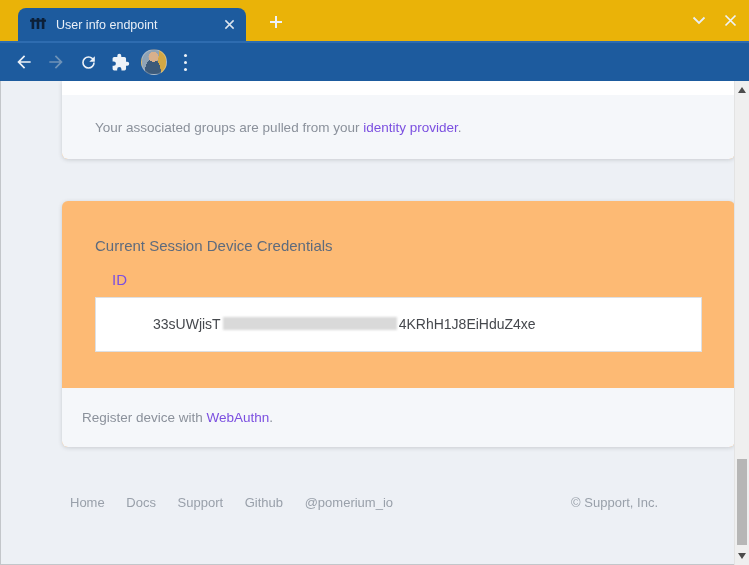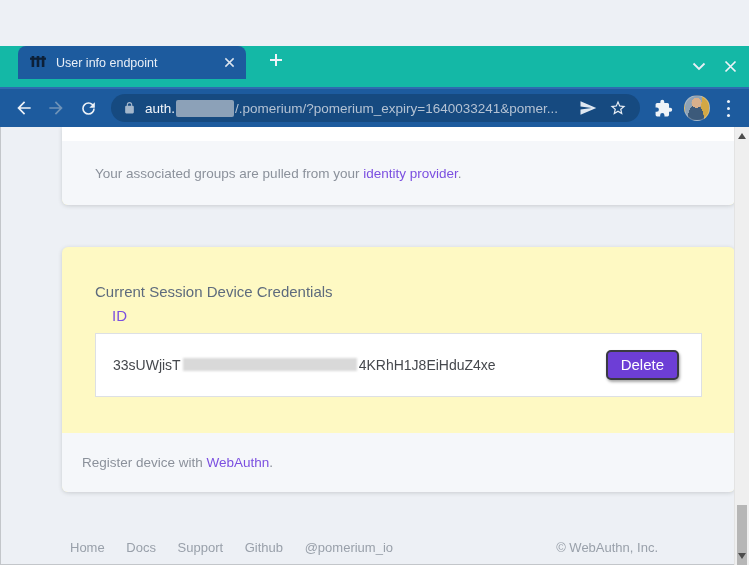--- a/index.html
+++ b/index.html
@@ -1,21 +1,21 @@
 <!DOCTYPE html>
 <html><head>
 <meta charset="utf-8">
 <style>
   * { margin:0; padding:0; box-sizing:border-box; }
   html,body { width:749px; height:565px; }
   body { font-family:"Liberation Sans", sans-serif; }
   .window { width:749px; height:565px; display:flex; flex-direction:column; background:#edf0f5; overflow:hidden; }
 
   
-  .tabbar { height:41px; background:#14b8a6; position:relative; display:flex; flex:0 0 41px;margin-top:46px; }
+  .tabbar { height:41px; background:#eab308; position:relative; display:flex; align-items:flex-end; flex:0 0 41px; }
   .tab { margin-left:18px; width:228px; height:33px; background:#1d5b9e; border-radius:8px 8px 0 0;
          display:flex; align-items:center; padding:0 7px 0 12px; cursor:default; }
   .favicon { width:16px; height:14px; display:flex; flex:0 0 16px; }
   .tab-title { color:#e9eff7; font-size:12.5px; flex:1; margin-left:10px; white-space:nowrap; overflow:hidden; }
   .icon-btn { display:flex; align-items:center; justify-content:center; border-radius:50%; }
   .tab-close { width:20px; height:20px; }
   .newtab { width:28px; height:28px; margin:0 0 5px 16px; }
   .tabbar-right { position:absolute; right:12px; top:0; height:41px; display:flex; align-items:center; gap:18px; }
 
   
@@ -37,32 +37,32 @@
               radial-gradient(ellipse at 45% 92%, #3c5a7a 0 42%, rgba(0,0,0,0) 43%),
               linear-gradient(100deg, #8fa3b5 0 62%, #d2a845 62%);
             border:1px solid rgba(255,255,255,.25); }
   .menu-dots { width:26px; height:26px; display:flex; align-items:center; justify-content:center; }
   .menu-dots i { width:3px; height:3px; border-radius:50%; background:#eef3f8; display:block;
                  box-shadow:0 -7px 0 #eef3f8, 0 7px 0 #eef3f8; }
 
   
   .content { flex:1 1 auto; position:relative; background:#edf0f5; overflow:hidden;
              box-shadow:inset 1px 0 0 #c3c6ca, inset -1px 0 0 #c3c6ca, inset 0 -1px 0 #c3c6ca; }
-  .card { width:673px; margin-left:62px; background:#fef9c3; box-shadow:0 1px 4px rgba(60,64,67,.20); }
+  .card { width:673px; margin-left:62px; background:#fdba74; box-shadow:0 1px 4px rgba(60,64,67,.20); }
   .card-top { border-radius:0 0 6px 6px; overflow:hidden; }
   .white-strip { height:14px; background:#ffffff; }
   .note { background:#f5f7fa; height:64px; display:flex; align-items:center; padding:0 33px;
           font-size:13.5px; color:#8b919b; }
   .note a { color:#7b4fe0; text-decoration:none; cursor:pointer; }
   .card-main { margin-top:42px; border-radius:6px; overflow:hidden; }
   .card-body { padding:36px 33px 36px; }
-  .card-title { font-size:15px; font-weight:400; color:#5e6b7d; line-height:18px; margin-bottom:6px; }
+  .card-title { font-size:15px; font-weight:400; color:#5e6b7d; line-height:18px; margin-bottom:16px; }
   .col-header { font-size:15px; color:#7b4fe0; padding-left:17px; margin-bottom:9px; }
   .cred-row { border:1px solid #dde0e4; display:flex; align-items:center; padding:16px 22px 16px 17px; background:#fff; }
-  .cred-id { flex:1; font-size:14px; line-height:21px; color:#45484d; }
+  .cred-id { flex:1; font-size:14px; line-height:21px; color:#45484d;margin-left:40px; }
   .redact-id { display:inline-block; width:174px; height:13px; background:#d9d9d9; filter:blur(1px);
                margin:0 2px -1px 2px; }
   .delete-btn { background:#6d3ed6; color:#ffffff; border:2px solid #3a3a42; border-radius:5px;
                 font-size:15px; font-family:inherit; padding:4px 13px 5px; cursor:pointer;
                 box-shadow:1px 2px 3px rgba(0,0,0,.35); margin-left:16px; }
   .card-main .note { height:59px;padding-left:20px; }
 
   .page-footer { width:611px; margin:48px 0 1px 62px; display:flex; align-items:center; font-size:13px;
                  color:#99a0aa; padding:0 15px 0 8px; }
   .footer-links span { margin-right:18px; cursor:pointer; }
@@ -129,40 +129,20 @@
     <div class="tool-btn">
       <svg width="20" height="20" viewBox="0 0 24 24">
           <path fill="#6f93b8" d="M4 11h12.2l-5.6-5.6L12 4l8 8-8 8-1.4-1.4 5.6-5.6H4z"></path>
         </svg>
     </div>
     <div class="tool-btn">
       <svg width="19" height="19" viewBox="0 0 24 24">
           <path fill="#edf2f8" d="M17.65 6.35A7.96 7.96 0 0 0 12 4a8 8 0 1 0 8 8h-2a6 6 0 1 1-6-6c1.66 0 3.14.69 4.22 1.78L13 11h7V4l-2.35 2.35z"></path>
         </svg>
     </div>
-    <div class="urlbar">
-      <svg width="13" height="14" viewBox="0 0 24 24">
-          <path fill="#a4b7cb" d="M18 8h-1V6a5 5 0 0 0-10 0v2H6a2 2 0 0 0-2 2v10a2 2 0 0 0 2 2h12a2 2 0 0 0 2-2V10a2 2 0 0 0-2-2zM9 6a3 3 0 0 1 6 0v2H9z"></path>
-        </svg>
-      <span class="url-text">
-        <span class="url-domain">auth.</span>
-        <span class="redact-url"></span>
-        <span class="url-path">/.pomerium/?pomerium_expiry=1640033241&amp;pomer...</span>
-      </span>
-      <span class="url-action">
-        <svg width="18" height="18" viewBox="0 0 24 24">
-            <path fill="#dfe8f2" d="M2 21l21-9L2 3v7l15 2-15 2z"></path>
-          </svg>
-      </span>
-      <span class="url-action">
-        <svg width="18" height="18" viewBox="0 0 24 24">
-            <path fill="#e8eef5" d="M22 9.24l-7.19-.62L12 2 9.19 8.63 2 9.24l5.46 4.73L5.82 21 12 17.27 18.18 21l-1.63-7.03L22 9.24zM12 15.4l-3.76 2.27 1-4.28-3.32-2.88 4.38-.38L12 6.1l1.71 4.04 4.38.38-3.32 2.88 1 4.28L12 15.4z"></path>
-          </svg>
-      </span>
-    </div>
     <div class="tool-btn">
       <svg width="19" height="19" viewBox="0 0 24 24">
           <path fill="#eef3f8" d="M20.5 11H19V7a2 2 0 0 0-2-2h-4V3.5a2.5 2.5 0 0 0-5 0V5H4a2 2 0 0 0-2 2v3.8h1.5a2.7 2.7 0 0 1 0 5.4H2V20a2 2 0 0 0 2 2h3.8v-1.5a2.7 2.7 0 0 1 5.4 0V22H17a2 2 0 0 0 2-2v-4h1.5a2.5 2.5 0 0 0 0-5z"></path>
         </svg>
     </div>
     <div class="avatar"></div>
     <div class="menu-dots">
         <i></i>
       </div>
   </div>
@@ -177,37 +157,36 @@
     </div>
 
     <div class="card card-main">
       <div class="card-body">
         <div class="card-title">Current Session Device Credentials</div>
         <div class="col-header">ID</div>
         <div class="cred-row">
           <div class="cred-id">
             <span>33sUWjisT</span><span class="redact-id"></span><span>4KRhH1J8EiHduZ4xe</span><br>
           </div>
-          <button class="delete-btn">Delete</button>
         </div>
       </div>
       <div class="note">
         <span><span>Register device with </span><a>WebAuthn</a><span>.</span></span>
       </div>
     </div>
 
     <div class="page-footer">
       <span class="footer-links">
         <span>Home</span>
         <span>Docs</span>
         <span>Support</span>
         <span>Github</span>
         <span>@pomerium_io</span>
       </span>
-      <span class="copyright">© WebAuthn, Inc.</span>
+      <span class="copyright">© Support, Inc.</span>
     </div>
 
     <div class="scrollbar">
       <div class="sb-up"></div>
       <div class="sb-thumb"></div>
       <div class="sb-down"></div>
     </div>
 
   </div>
 </div>

